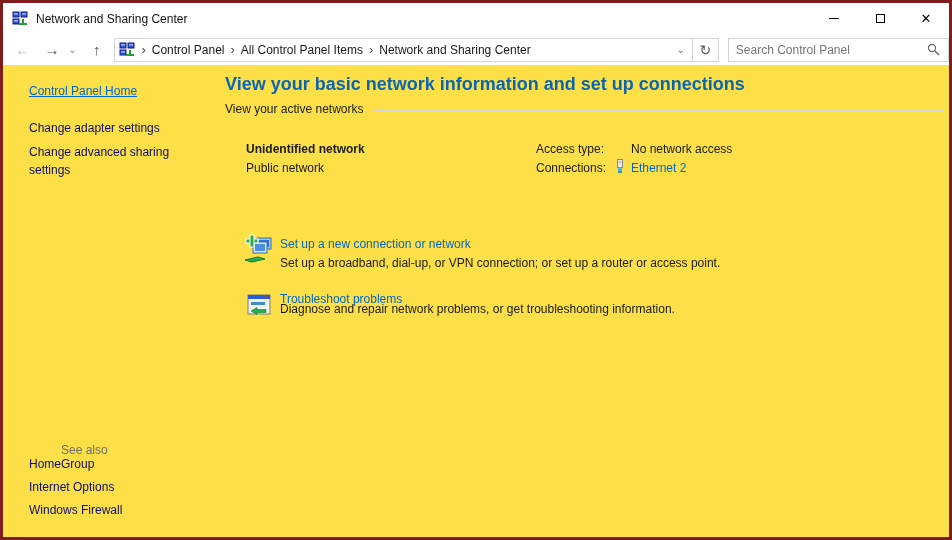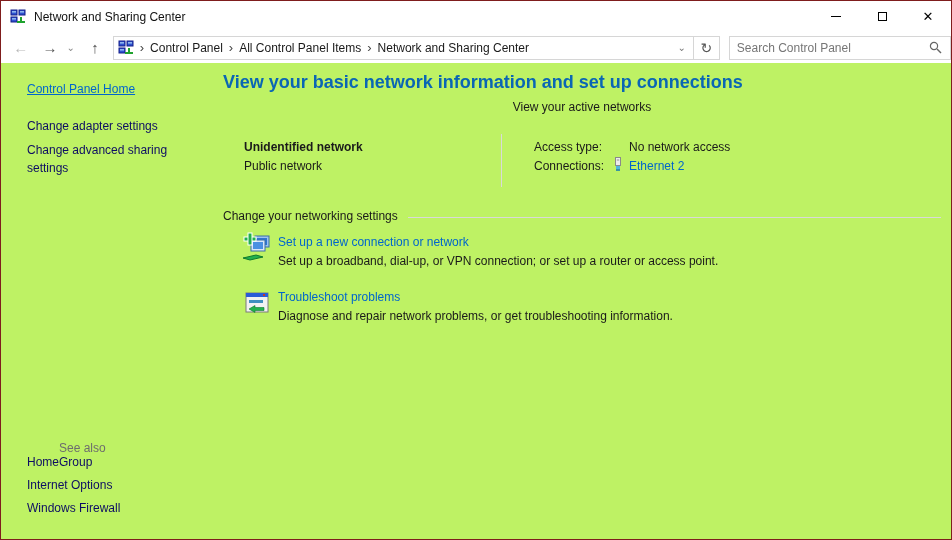--- a/index.html
+++ b/index.html
@@ -1,19 +1,19 @@
 <!DOCTYPE html>
 <html><head>
 <meta charset="utf-8">
 <style>
   * { margin:0; padding:0; box-sizing:border-box; }
   html,body { background:#888; }
   #window {
     position:relative; width:952px; height:540px;
-    background:#bef264; border:1px solid #7f1d1d;
+    background:#fde047; border:3px solid #7f1d1d;
     font-family:"Liberation Sans", sans-serif;
     font-size:12px; color:#1a1a1a; overflow:hidden;
   }
   
   .titlebar { position:absolute; top:0; left:0; right:0; height:31px; display:flex; align-items:center; background:#fff; }
   .titlebar .app-icon { margin-left:9px; width:16px; height:16px; flex:0 0 16px; }
   .titlebar .title { margin-left:8px; font-size:12px; color:#111; }
   .ctrls { position:absolute; right:0; top:0; height:31px; display:flex; }
   .ctrl { width:46px; height:31px; display:flex; align-items:center; justify-content:center; cursor:default; }
   .min-glyph { width:10px; height:1px; background:#000; }
@@ -39,35 +39,35 @@
   .searchbox .mag { margin:0 8px 0 4px; flex:0 0 13px; }
   
   .side-item { position:absolute; left:26px; white-space:nowrap; }
   .link-blue { color:#0066cc; text-decoration:underline; cursor:pointer; }
   .link-dark { color:#0d0d63; cursor:pointer; text-decoration:none; }
   .see-also-label { color:#6d6d6d; }
   
   .main-heading { position:absolute; left:222px; top:71px; font-size:18px; color:#0a66b4; font-weight:700; white-space:nowrap; }
   .section-head { position:absolute; left:222px; width:718px; display:flex; align-items:center; }
   .section-head .rule { flex:1; height:1px; background:#d9d9d9; margin-left:10px; margin-top:2px; }
-  .sec1 { top:99px;flex-direction:column; } .sec2 { top:208px; }
+  .sec1 { top:99px; } .sec2 { top:208px; }
   .net-name { position:absolute; left:243px; top:139px; font-weight:bold; }
   .net-type { position:absolute; left:243px; top:158px; }
   .vdivider { position:absolute; left:500px; top:133px; width:1px; height:53px; background:#d9d9d9; }
   .acc-label1 { position:absolute; left:533px; top:139px;text-align:right; }
   .acc-value1 { position:absolute; left:628px; top:139px; }
   .acc-label2 { position:absolute; left:533px; top:158px; }
   .eth-icon { position:absolute; left:611px; top:155px; }
   .acc-value2 { position:absolute; left:628px; top:158px; }
   .task-icon1 { position:absolute; left:240px; top:230px; }
   .task-icon2 { position:absolute; left:240px; top:287px; }
   .task-title { position:absolute; left:277px; color:#0066cc; cursor:pointer; white-space:nowrap; }
   .task-desc  { position:absolute; left:277px; color:#1a1a1a; white-space:nowrap; }
   .tt1 { top:234px; } .td1 { top:253px; }
-  .tt2 { top:289px;text-align:right; } .td2 { top:308px; }
+  .tt2 { top:289px;text-align:right; } .td2 { top:299px; }
 </style>
 </head>
 <body>
 
 <div id="window">
 
   <div class="titlebar">
     <svg class="app-icon" viewBox="0 0 16 16">
       <rect x="1" y="1" width="6" height="5" fill="#2f54d0" stroke="#151c8a"></rect>
       <rect x="2" y="2" width="4" height="1.6" fill="#8fb6ef"></rect>
@@ -151,24 +151,20 @@
   <div class="acc-value1">No network access</div>
   <div class="acc-label2">Connections:</div>
   <svg class="eth-icon" width="12" height="17" viewBox="0 0 12 17">
     <rect x="3.5" y="1.5" width="5" height="8" fill="#ececec" stroke="#8a8a8a"></rect>
     <rect x="4.8" y="3" width="2.4" height="2" fill="#bfbfbf"></rect>
     <rect x="4" y="10" width="4" height="3.2" fill="#4fb6dd"></rect>
     <rect x="4" y="13.2" width="4" height="1.6" fill="#1d7fae"></rect>
   </svg>
   <div class="acc-value2 link-blue" style="text-decoration:none;text-align:center;">Ethernet 2</div>
 
-  <div class="section-head sec2">
-    <span>Change your networking settings</span>
-    <span class="rule"></span>
-  </div>
 
   <svg class="task-icon1" width="32" height="32" viewBox="0 0 32 32">
     <rect x="14" y="5" width="14" height="11" fill="#9cc3f0" stroke="#3a6ea5"></rect>
     <rect x="16" y="7" width="10" height="7" fill="#2f74d0"></rect>
     <rect x="10" y="9" width="14" height="11" fill="#d8e6f8" stroke="#3a6ea5"></rect>
     <rect x="12" y="11" width="10" height="7" fill="#4a90e2"></rect>
     <rect x="3" y="6" width="12" height="4" fill="#22b14c" stroke="#ffffff"></rect>
     <rect x="7" y="2" width="4" height="12" fill="#22b14c" stroke="#ffffff"></rect>
     <path d="M2,27 l13,-3 l7,2 l-13,3 z" fill="#22b14c" stroke="#0e7a2e"></path>
   </svg>

